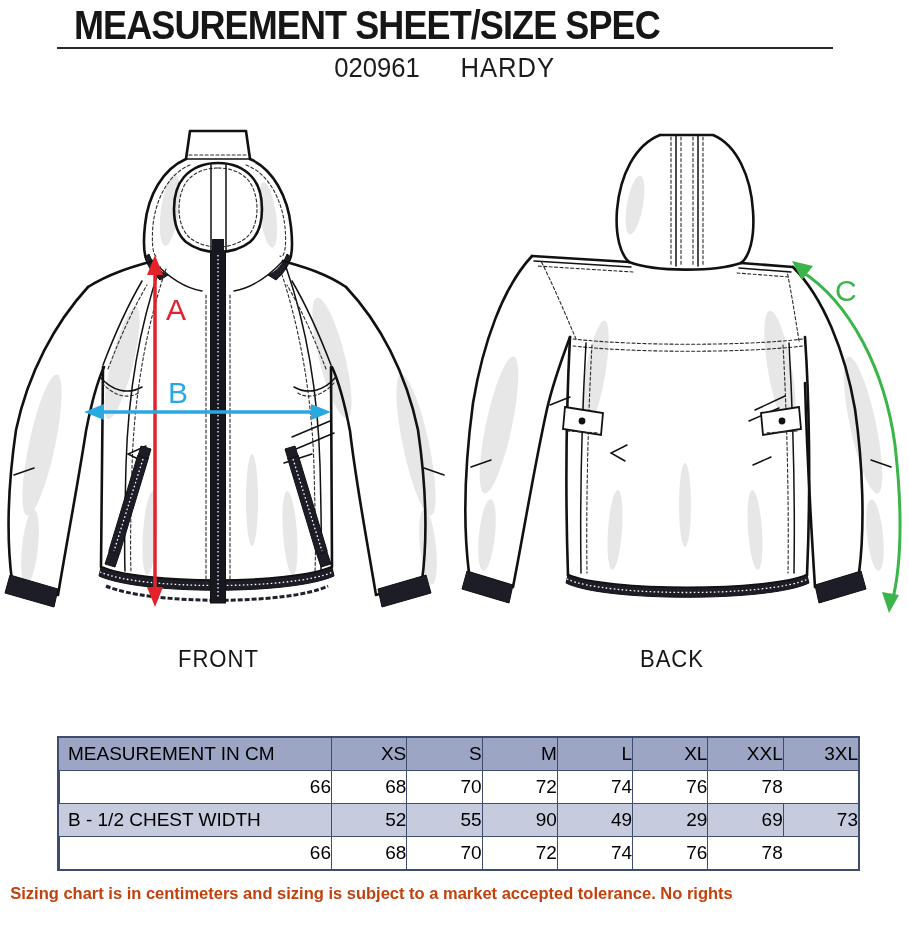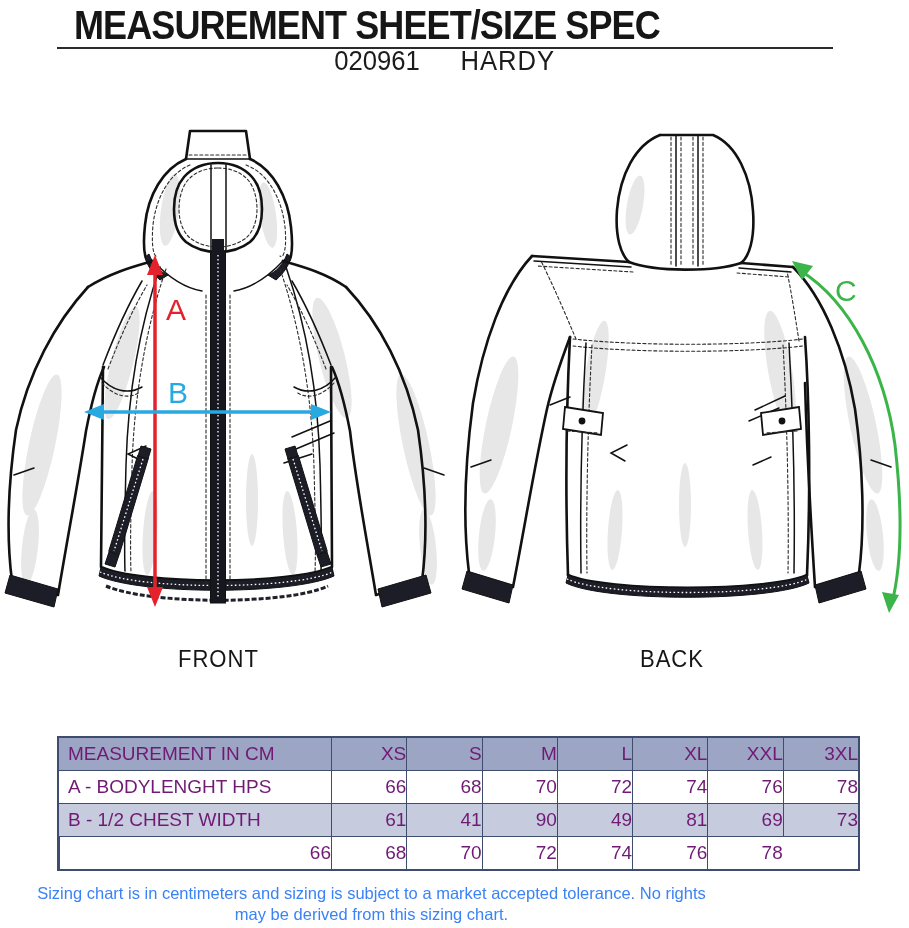--- a/index.html
+++ b/index.html
@@ -2,21 +2,21 @@
 <html><head>
 <meta charset="utf-8">
 <style>
   html,body{margin:0;padding:0;background:#fff;}
   .page{position:relative;width:909px;height:928px;background:#fff;overflow:hidden;
         font-family:"Liberation Sans",sans-serif;color:#1a1a1a;padding-left:12px;}
   
   .doc-title{position:absolute;left:74px;top:3px;font-size:40px;font-weight:bold;
              letter-spacing:-1px;white-space:nowrap;transform:scaleX(0.90);transform-origin:left top;color:#161616;}
   .title-rule{position:absolute;left:57px;top:47px;width:776px;height:2px;background:#2b2b2b;}
-  .subtitle{position:absolute;left:0;top:46px;width:890px;text-align:center;font-size:27px;
+  .subtitle{position:absolute;left:0;top:53px;width:890px;text-align:center;font-size:27px;
             color:#1c1c1c;white-space:nowrap;}
   .subtitle .style-no{display:inline-block;margin-right:36px;transform:scaleX(0.95);}
   .subtitle .style-name{display:inline-block;transform:scaleX(0.95);letter-spacing:1px;}
   
   .fig-label{position:absolute;top:646px;font-size:23px;letter-spacing:1px;color:#161616;transform:scaleX(0.96);transform-origin:left top;}
   .fig-label.front{left:178px;}
   .fig-label.back{left:640px;}
   
   .fig{position:absolute;top:115px;}
   .fig.front{left:0;}
@@ -31,31 +31,31 @@
   .ziptex{fill:none;stroke:#fff;stroke-width:1.3;stroke-dasharray:1.6 2.4;}
   .arrow-a{stroke:#e4222b;}
   .fill-a{fill:#e4222b;}
   .arrow-b{stroke:#29a9e1;}
   .fill-b{fill:#29a9e1;}
   .arrow-c{stroke:#3bb54a;}
   .fill-c{fill:#3bb54a;}
   .measure-letter{font-family:"Liberation Sans",sans-serif;font-size:30px;font-weight:500;}
   
   .size-table{position:absolute;left:57px;top:736px;width:799px;border:2px solid #3e4c6e;
-              font-size:19px;color:#701a75;}
+              font-size:19px;color:#000000;}
   .trow{display:grid;grid-template-columns:272px repeat(7,1fr);height:32px;line-height:32px;background:#fff;}
   .trow + .trow{border-top:1px solid #3e4c6e;}
   .trow.head{background:#9ca5c3;}
   .trow.alt{background:#c6cbde;}
   .tcell{border-left:1px solid #3e4c6e;text-align:right;overflow:hidden;white-space:nowrap;}
   .tcell.lbl{border-left:none;text-align:left;padding-left:9px;}
   .trow.head .tcell{font-weight:normal;}
   
   .footer{position:absolute;left:0;top:883px;width:743px;text-align:center;font-size:16.5px;
-          line-height:21px;color:#3b82f6;}
+          line-height:21px;color:#c2410c;font-weight:bold;}
 </style>
 </head>
 <body>
 
 <div class="page">
 
   <div class="doc-title">MEASUREMENT SHEET/SIZE SPEC</div>
   <div class="title-rule"></div>
   <div class="subtitle">
     <span class="style-no">020961</span><span class="style-name">HARDY</span>
@@ -276,48 +276,46 @@
       <div class="tcell lbl">MEASUREMENT IN CM</div>
       <div class="tcell">XS</div>
       <div class="tcell">S</div>
       <div class="tcell">M</div>
       <div class="tcell">L</div>
       <div class="tcell">XL</div>
       <div class="tcell">XXL</div>
       <div class="tcell">3XL</div>
     </div>
     <div class="trow">
-      <div class="tcell lbl">A - BODYLENGHT HPS</div>
       <div class="tcell">66</div>
       <div class="tcell">68</div>
       <div class="tcell">70</div>
       <div class="tcell">72</div>
       <div class="tcell">74</div>
       <div class="tcell">76</div>
       <div class="tcell">78</div>
     </div>
     <div class="trow alt">
       <div class="tcell lbl">B - 1/2 CHEST WIDTH</div>
-      <div class="tcell">61</div>
-      <div class="tcell">41</div>
+      <div class="tcell">52</div>
+      <div class="tcell">55</div>
       <div class="tcell">90</div>
       <div class="tcell">49</div>
-      <div class="tcell">81</div>
+      <div class="tcell">29</div>
       <div class="tcell">69</div>
       <div class="tcell">73</div>
     </div>
     <div class="trow">
       <div class="tcell">66</div>
       <div class="tcell">68</div>
       <div class="tcell">70</div>
       <div class="tcell">72</div>
       <div class="tcell">74</div>
       <div class="tcell">76</div>
       <div class="tcell">78</div>
     </div>
   </div>
 
   <div class="footer">
     <div>Sizing chart is in centimeters and sizing is subject to a market accepted tolerance. No rights</div>
-    <div>may be derived from this sizing chart.</div>
   </div>
 
 </div>
 
 </body></html>

